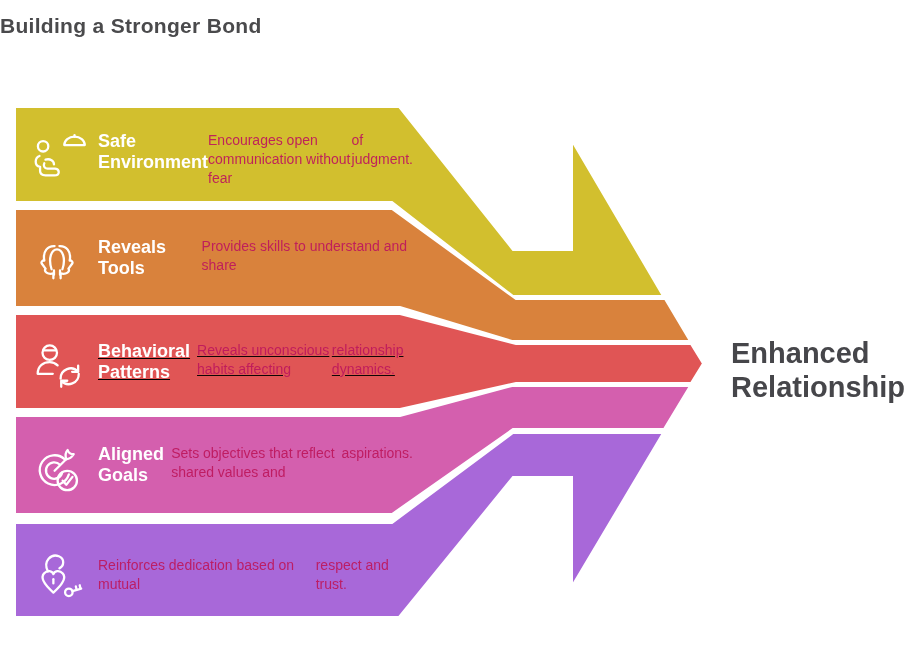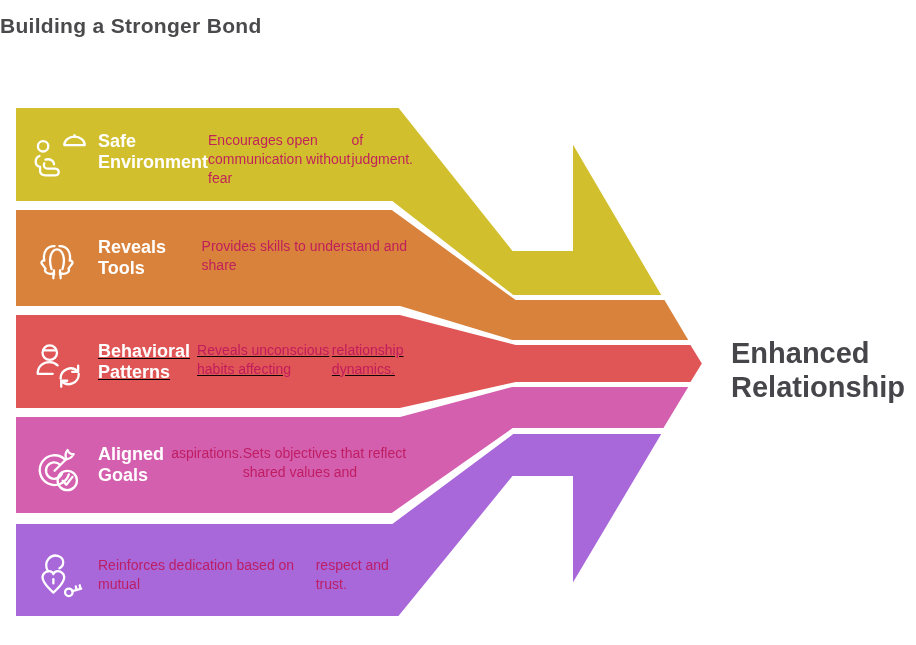--- a/index.html
+++ b/index.html
@@ -92,22 +92,22 @@
   <svg class="band-icon" viewBox="0 0 48 48">
     <path d="M30.5,16 A12.3,12.3 0 1 0 33.8,28.5"></path>
     <path d="M26.5,20.5 A6.8,6.8 0 1 0 28.3,26.8"></path>
     <path d="M22,25.5 L32,15.5"></path>
     <path d="M31.5,16 C30.8,13 31.3,9.8 32.8,8.3 C33.3,10.3 35.3,11.8 37.8,11.8 C36.3,14.3 33.3,15.8 31.5,16 Z"></path>
     <circle cx="32.5" cy="33.5" r="8"></circle>
     <path d="M28.7,33.7 L31.7,37 L36.8,30.5"></path>
   </svg>
   <div class="band-text">
     <div class="band-title">Aligned Goals</div>
+    <div class="band-desc">Sets objectives that reflect shared values and</div>
     <div class="band-desc">aspirations.</div>
-    <div class="band-desc">Sets objectives that reflect shared values and</div>
   </div>
 </div>
 
 <div class="band-content top-5">
   <svg class="band-icon" viewBox="0 0 48 48">
     <path d="M21,38.5 C13,31.5 10.2,26.3 13.2,22.8 C16,19.5 20.2,20.6 21,23.3 C21.8,20.6 26,19.5 28.8,22.8 C31.8,26.3 29,31.5 21,38.5 Z"></path>
     <path d="M21,27.5 V31"></path>
     <path d="M16.5,21 C12,12.5 19.5,6 25.5,8.5 C30.5,10.5 30,16.5 26,18.5"></path>
     <circle cx="33.8" cy="38.3" r="3.1"></circle>
     <path d="M36.8,37.3 L44,35.2 M40.2,36.3 L39.6,33.4 M43.4,35.4 L42.8,32.5"></path>

